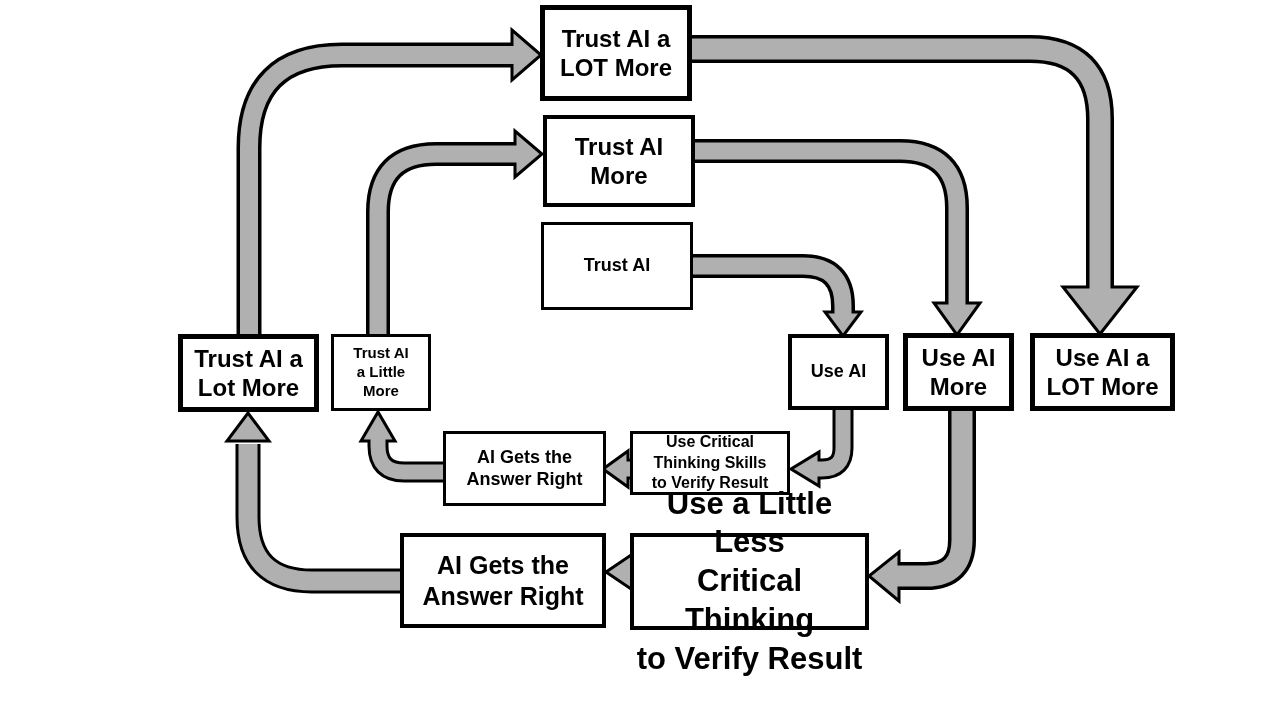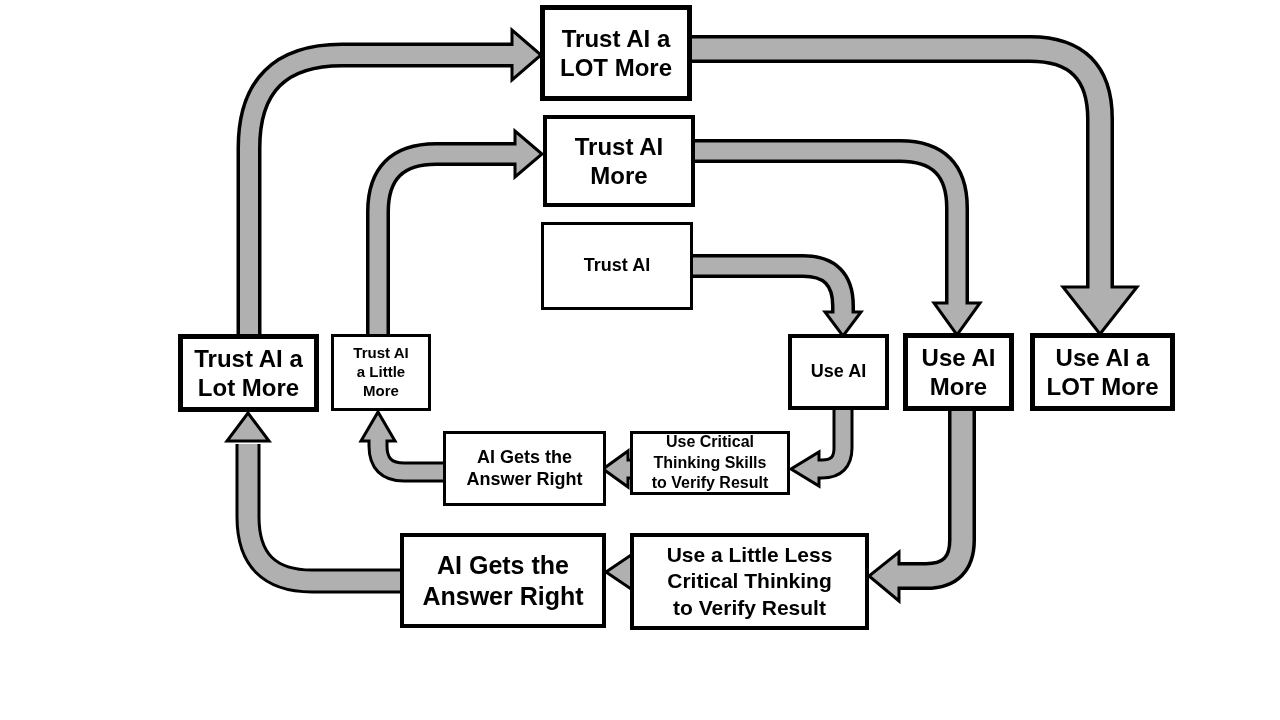--- a/index.html
+++ b/index.html
@@ -38,21 +38,21 @@
   .n1  { left: 543px; top: 115px; width: 152px; height: 92px; border-width: 4px; font-size: 24px; }
   .n2  { left: 541px; top: 222px; width: 152px; height: 88px; border-width: 3px; font-size: 18px; }
   .n3  { left: 788px; top: 334px; width: 101px; height: 76px; border-width: 4px; font-size: 18px; }
   .n4  { left: 903px; top: 333px; width: 111px; height: 78px; border-width: 5px; font-size: 24px; }
   .n5  { left: 1030px; top: 333px; width: 145px; height: 78px; border-width: 5px; font-size: 24px; }
   .n6  { left: 178px; top: 334px; width: 141px; height: 78px; border-width: 5px; font-size: 24px; }
   .n7  { left: 331px; top: 334px; width: 100px; height: 77px; border-width: 3px; font-size: 15px; line-height: 1.25; }
   .n8  { left: 443px; top: 431px; width: 163px; height: 75px; border-width: 3px; font-size: 18px; }
   .n9  { left: 630px; top: 431px; width: 160px; height: 64px; border-width: 3px; font-size: 16px; line-height: 1.28; }
   .n10 { left: 400px; top: 533px; width: 206px; height: 95px; border-width: 4px; font-size: 25px; }
-  .n11 { left: 630px; top: 533px; width: 239px; height: 97px; border-width: 4px; font-size: 21px; line-height: 1.25; }
+  .n11 { left: 630px; top: 533px; width: 239px; height: 97px; border-width: 4px; font-size: 31px; line-height: 1.25; }
 </style>
 </head>
 <body>
 
 <div class="stage">
 
   <svg class="arrows" width="1280" height="720" viewBox="0 0 1280 720" xmlns="http://www.w3.org/2000/svg">
 
     <g>
       <path class="casing" stroke-width="24" d="M 690 266 L 803 266 Q 843 266 843 306 L 843 315"></path>

